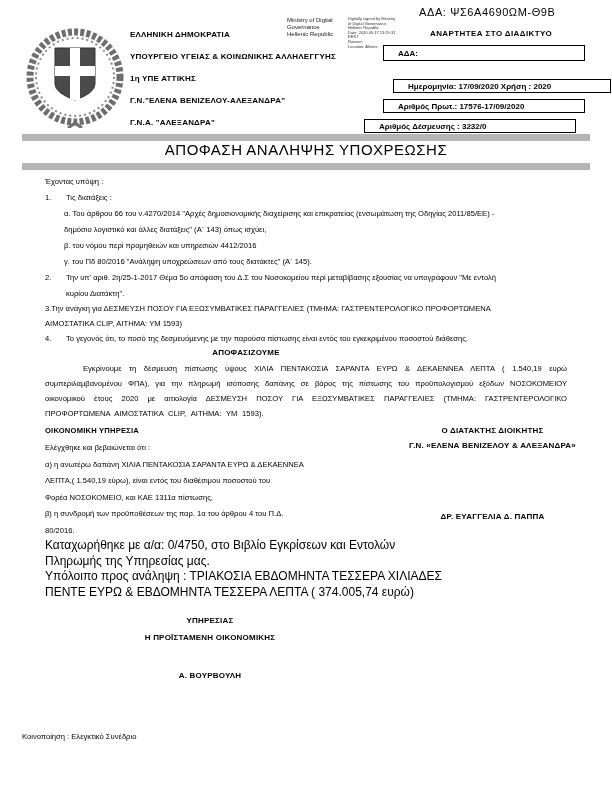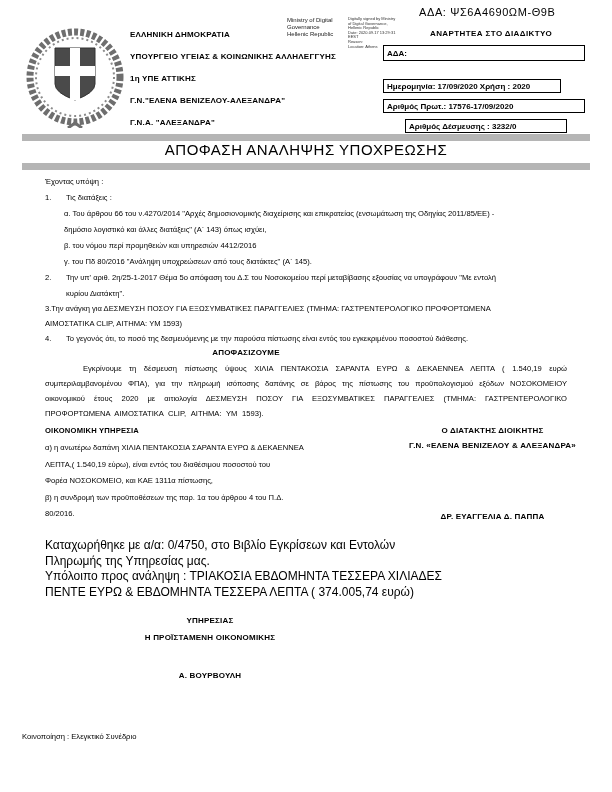--- a/index.html
+++ b/index.html
@@ -4,21 +4,21 @@
 <style>
   html,body{margin:0;padding:0;background:#fff;}
   #page{position:relative;width:612px;height:792px;background:#fff;overflow:hidden;
         font-family:"Liberation Sans","DejaVu Sans",sans-serif;color:#000;}
   .abs{position:absolute;}
   .b{font-weight:bold;}
   .hdr-org div{font-size:8px;font-weight:bold;line-height:9px;margin-bottom:13px;letter-spacing:.2px;white-space:nowrap;}
   .ada-top{font-size:11px;letter-spacing:.6px;white-space:nowrap;margin-left:7px;}
   .anartitea{font-size:8px;font-weight:bold;letter-spacing:.4px;white-space:nowrap;}
   .hbox{border:1.5px solid #000;background:#fff;display:flex;align-items:center;
-        font-size:8px;font-weight:bold;padding-left:3px;box-sizing:border-box;white-space:nowrap;text-align:right;}
+        font-size:8px;font-weight:bold;padding-left:14px;box-sizing:border-box;white-space:nowrap;text-align:right;}
   .graybar{background:#b5b5b5;height:7px;width:568px;left:22px;}
   .doc-title{width:612px;text-align:center;font-size:15px;letter-spacing:.5px;}
   .body-line{font-size:7.6px;line-height:9px;white-space:nowrap;}
   .just{font-size:7.6px;line-height:15px;text-align:justify;word-spacing:2.5px;}
   .colL{font-size:7.6px;line-height:16.5px;white-space:nowrap;}
   .colL2{font-size:12px;line-height:15.5px;white-space:nowrap;}
   .cenb{font-size:8px;font-weight:bold;text-align:center;letter-spacing:.2px;}
   .stamp-name div{font-size:6px;line-height:7px;color:#222;white-space:nowrap;}
   .stamp-sig div{font-size:4px;line-height:4.6px;color:#333;white-space:nowrap;}
 </style>
@@ -62,27 +62,27 @@
       <div>Location: Athens</div>
     </div>
   </div>
 
   <div class="abs ada-top" style="left:412px;top:6px;">ΑΔΑ: ΨΣ6Α4690ΩΜ-Θ9Β</div>
   <div class="abs anartitea" style="left:430px;top:29px;">ΑΝΑΡΤΗΤΕΑ ΣΤΟ ΔΙΑΔΙΚΤΥΟ</div>
 
   <div class="abs hbox" style="left:383px;top:45px;width:202px;height:16px;">
     <span>ΑΔΑ:</span>
   </div>
-  <div class="abs hbox" style="left:383px;top:79px;width:178px;height:14px;">
+  <div class="abs hbox" style="left:393px;top:79px;width:218px;height:14px;">
     <span>Ημερομηνία: 17/09/2020 Χρήση : 2020</span>
   </div>
   <div class="abs hbox" style="left:383px;top:99px;width:202px;height:14px;">
     <span>Αριθμός Πρωτ.: 17576-17/09/2020</span>
   </div>
-  <div class="abs hbox" style="left:405px;top:119px;width:162px;height:14px;">
+  <div class="abs hbox" style="left:364px;top:119px;width:212px;height:14px;">
     <span>Αριθμός Δέσμευσης : 3232/0</span>
   </div>
 
   <div class="abs graybar" style="top:134px;"></div>
   <div class="abs doc-title" style="top:141px;">ΑΠΟΦΑΣΗ ΑΝΑΛΗΨΗΣ ΥΠΟΧΡΕΩΣΗΣ</div>
   <div class="abs graybar" style="top:163px;"></div>
 
   <div class="abs body-line" style="left:45px;top:177px;">Έχοντας υπόψη :</div>
 
   <div class="abs body-line" style="left:45px;top:193px;">1.</div>
@@ -106,20 +106,21 @@
   <div class="abs cenb" style="left:0;top:348px;width:492px;">ΑΠΟΦΑΣΙΖΟΥΜΕ</div>
   <div class="abs just" style="left:45px;top:361px;width:522px;text-indent:38px;">Εγκρίνουμε τη δέσμευση πίστωσης ύψους ΧΙΛΙΑ ΠΕΝΤΑΚΟΣΙΑ ΣΑΡΑΝΤΑ ΕΥΡΩ &amp; ΔΕΚΑΕΝΝΕΑ ΛΕΠΤΑ ( 1.540,19 ευρώ συμπεριλαμβανομένου ΦΠΑ), για την πληρωμή ισόποσης δαπάνης σε βάρος της πίστωσης του προϋπολογισμού εξόδων ΝΟΣΟΚΟΜΕΙΟΥ οικονομικού έτους 2020 με αιτιολογία ΔΕΣΜΕΥΣΗ ΠΟΣΟΥ ΓΙΑ ΕΞΩΣΥΜΒΑΤΙΚΕΣ ΠΑΡΑΓΓΕΛΙΕΣ (ΤΜΗΜΑ: ΓΑΣΤΡΕΝΤΕΡΟΛΟΓΙΚΟ ΠΡΟΦΟΡΤΩΜΕΝΑ ΑΙΜΟΣΤΑΤΙΚΑ CLIP, ΑΙΤΗΜΑ: ΥΜ 1593).</div>
 
   <div class="abs body-line b" style="left:45px;top:426px;letter-spacing:.2px;">ΟΙΚΟΝΟΜΙΚΗ ΥΠΗΡΕΣΙΑ</div>
 
   <div class="abs cenb" style="left:390px;top:426px;width:205px;">Ο ΔΙΑΤΑΚΤΗΣ  ΔΙΟΙΚΗΤΗΣ</div>
   <div class="abs cenb" style="left:383px;top:441px;width:219px;">Γ.Ν. «ΕΛΕΝΑ ΒΕΝΙΖΕΛΟΥ &amp; ΑΛΕΞΑΝΔΡΑ»</div>
   <div class="abs cenb" style="left:390px;top:512px;width:205px;">ΔΡ. ΕΥΑΓΓΕΛΙΑ Δ. ΠΑΠΠΑ</div>
 
   <div class="abs colL" style="left:45px;top:440px;">
+    <div>Ελέγχθηκε και βεβαιώνεται ότι :</div>
     <div>α) η ανωτέρω δαπάνη ΧΙΛΙΑ ΠΕΝΤΑΚΟΣΙΑ ΣΑΡΑΝΤΑ ΕΥΡΩ &amp; ΔΕΚΑΕΝΝΕΑ</div>
     <div>ΛΕΠΤΑ,( 1.540,19 εύρω), είναι εντός του διαθέσιμου ποσοστού  του</div>
     <div>Φορέα ΝΟΣΟΚΟΜΕΙΟ, και ΚΑΕ 1311α πίστωσης,</div>
     <div>β) η συνδρομή των προϋποθέσεων της παρ. 1α του άρθρου 4 του Π.Δ.</div>
     <div>80/2016.</div>
   </div>
 
   <div class="abs colL2" style="left:45px;top:538px;">
     <div>Καταχωρήθηκε με α/α: 0/4750, στο Βιβλίο Εγκρίσεων και Εντολών</div>
     <div>Πληρωμής της Υπηρεσίας μας.</div>

